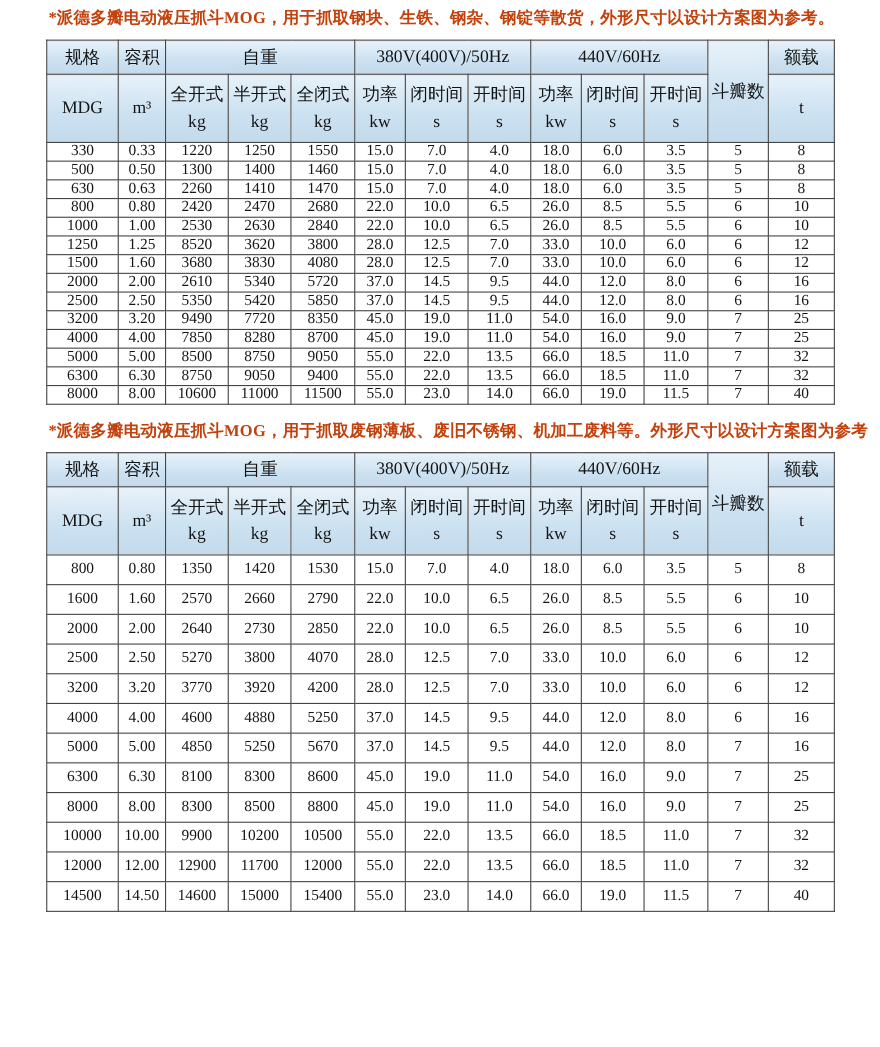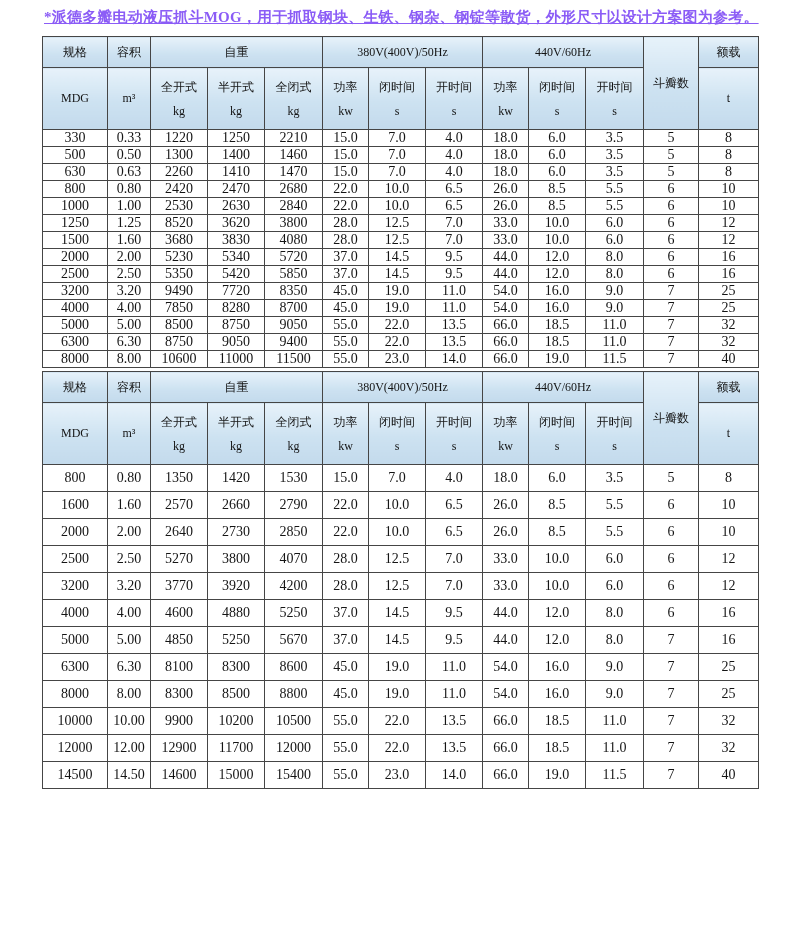--- a/index.html
+++ b/index.html
@@ -10,43 +10,42 @@
     font-family: "Liberation Serif", "DejaVu Serif", serif;
     color: #141414;
     overflow: hidden;
   }
   .page { padding-top: 7px; }
   .section-title {
     margin: 0 20px 8px 44px;
     font-size: 15px;
     font-weight: bold;
     line-height: 21px;
-    color: #8b5cf6;
+    color: #c2410c;
     letter-spacing: 0.2px;
     white-space: nowrap;
-    text-decoration: underline;
   }
   .spec-table {
     border-collapse: collapse;
     table-layout: fixed;
     width: 716px;
     margin-left: 42px;
     border: 1px solid #3c3c3c;
   }
   .spec-table th, .spec-table td {
     border: 1px solid #454545;
     text-align: center;
     vertical-align: middle;
     padding: 0;
     overflow: hidden;
   }
   .spec-table thead th {
     background: linear-gradient(180deg, #e7f2fa 0%, #cde2f1 55%, #c3daec 100%);
     font-weight: normal;
-    font-size: 12px;
+    font-size: 16px;
   }
   .hrow1 th { height: 31px; }
   .hrow2 th { height: 62px; }
   .hline { display: block; line-height: 24px; }
   .spec-table tbody td {
     background: #ffffff;
     font-size: 14px;
   }
   .t1 tbody tr { height: 14px; }
   .t2 tbody tr { height: 27px; }
@@ -126,21 +125,21 @@
           </th>
         <th><span>t</span></th>
       </tr>
     </thead>
     <tbody>
         <tr>
           <td>330</td>
           <td>0.33</td>
           <td>1220</td>
           <td>1250</td>
-          <td>2210</td>
+          <td>1550</td>
           <td>15.0</td>
           <td>7.0</td>
           <td>4.0</td>
           <td>18.0</td>
           <td>6.0</td>
           <td>3.5</td>
           <td>5</td>
           <td>8</td>
         </tr>
         <tr>
@@ -229,21 +228,21 @@
           <td>7.0</td>
           <td>33.0</td>
           <td>10.0</td>
           <td>6.0</td>
           <td>6</td>
           <td>12</td>
         </tr>
         <tr>
           <td>2000</td>
           <td>2.00</td>
-          <td>5230</td>
+          <td>2610</td>
           <td>5340</td>
           <td>5720</td>
           <td>37.0</td>
           <td>14.5</td>
           <td>9.5</td>
           <td>44.0</td>
           <td>12.0</td>
           <td>8.0</td>
           <td>6</td>
           <td>16</td>
@@ -336,20 +335,21 @@
           <td>19.0</td>
           <td>11.5</td>
           <td>7</td>
           <td>40</td>
         </tr>
       </tbody>
   </table>
 
   <div class="gap"></div>
 
+  <p class="section-title" style="margin-top:11px;">*派德多瓣电动液压抓斗MOG，用于抓取废钢薄板、废旧不锈钢、机加工废料等。外形尺寸以设计方案图为参考</p>
 
   <table class="spec-table t2">
     <colgroup>
       <col style="width:65px">
         <col style="width:43px">
       <col style="width:57px">
         <col style="width:57px">
         <col style="width:58px">
       <col style="width:46px">
         <col style="width:57px">

